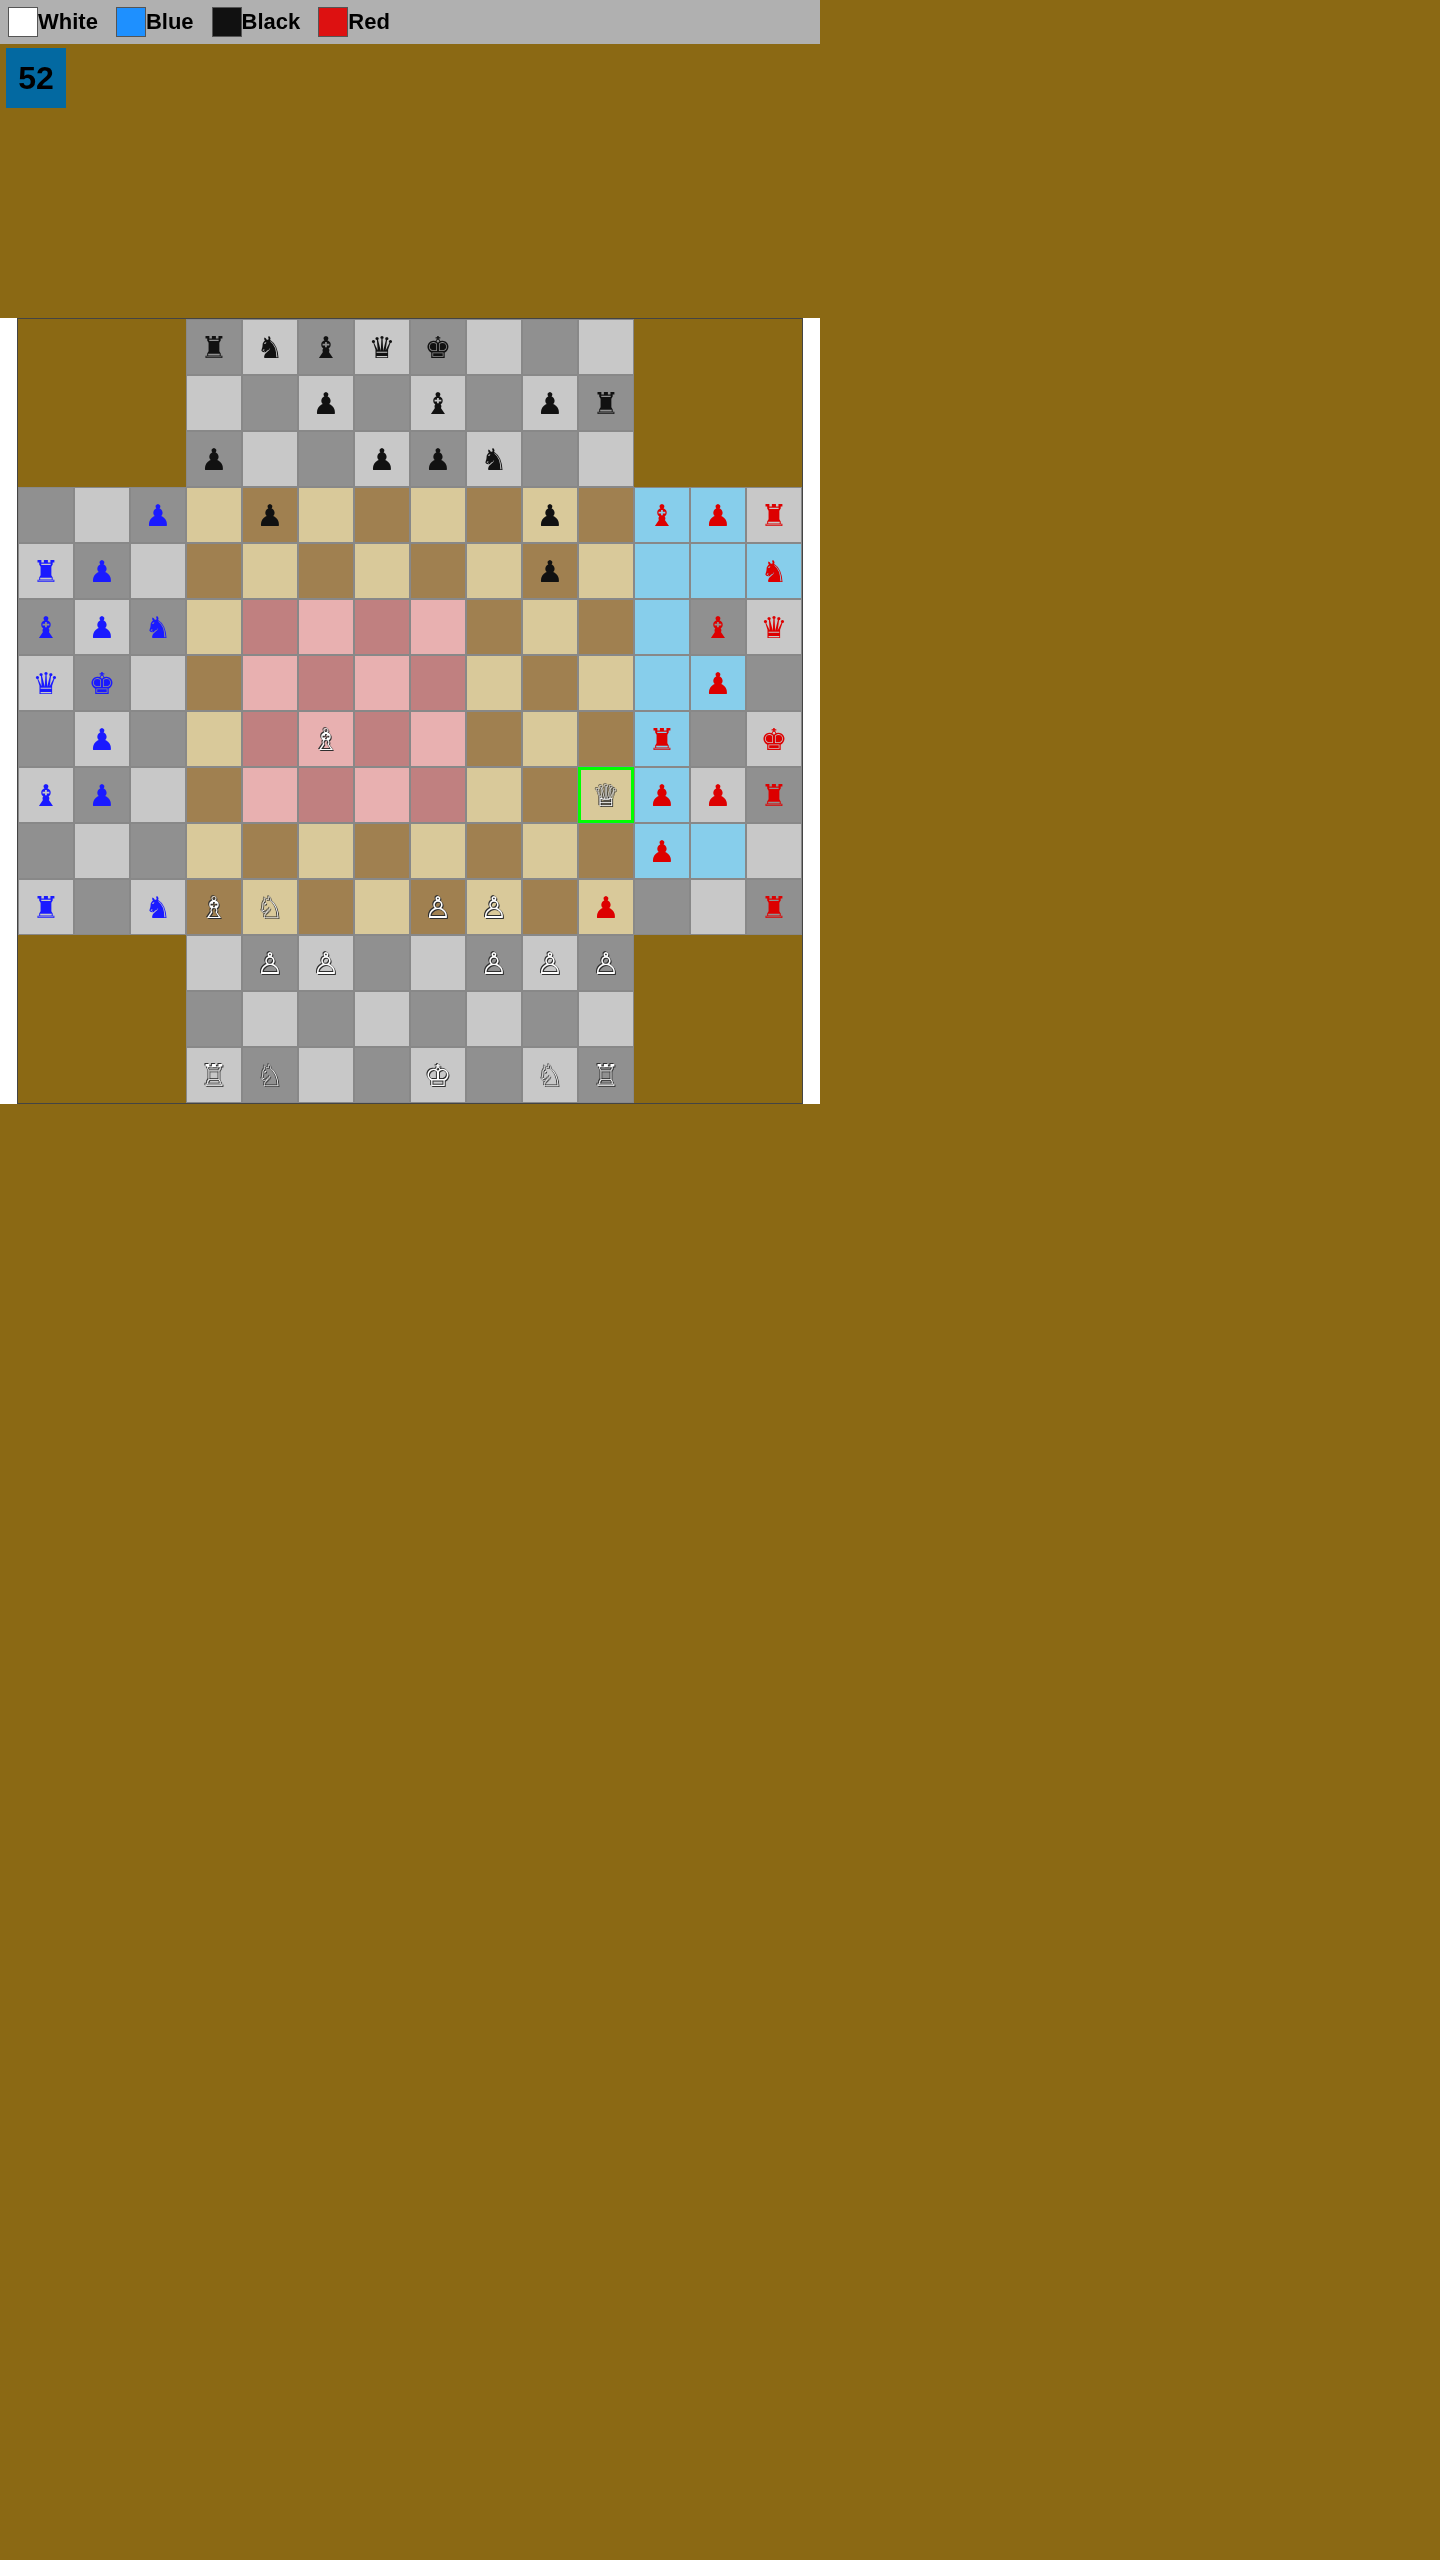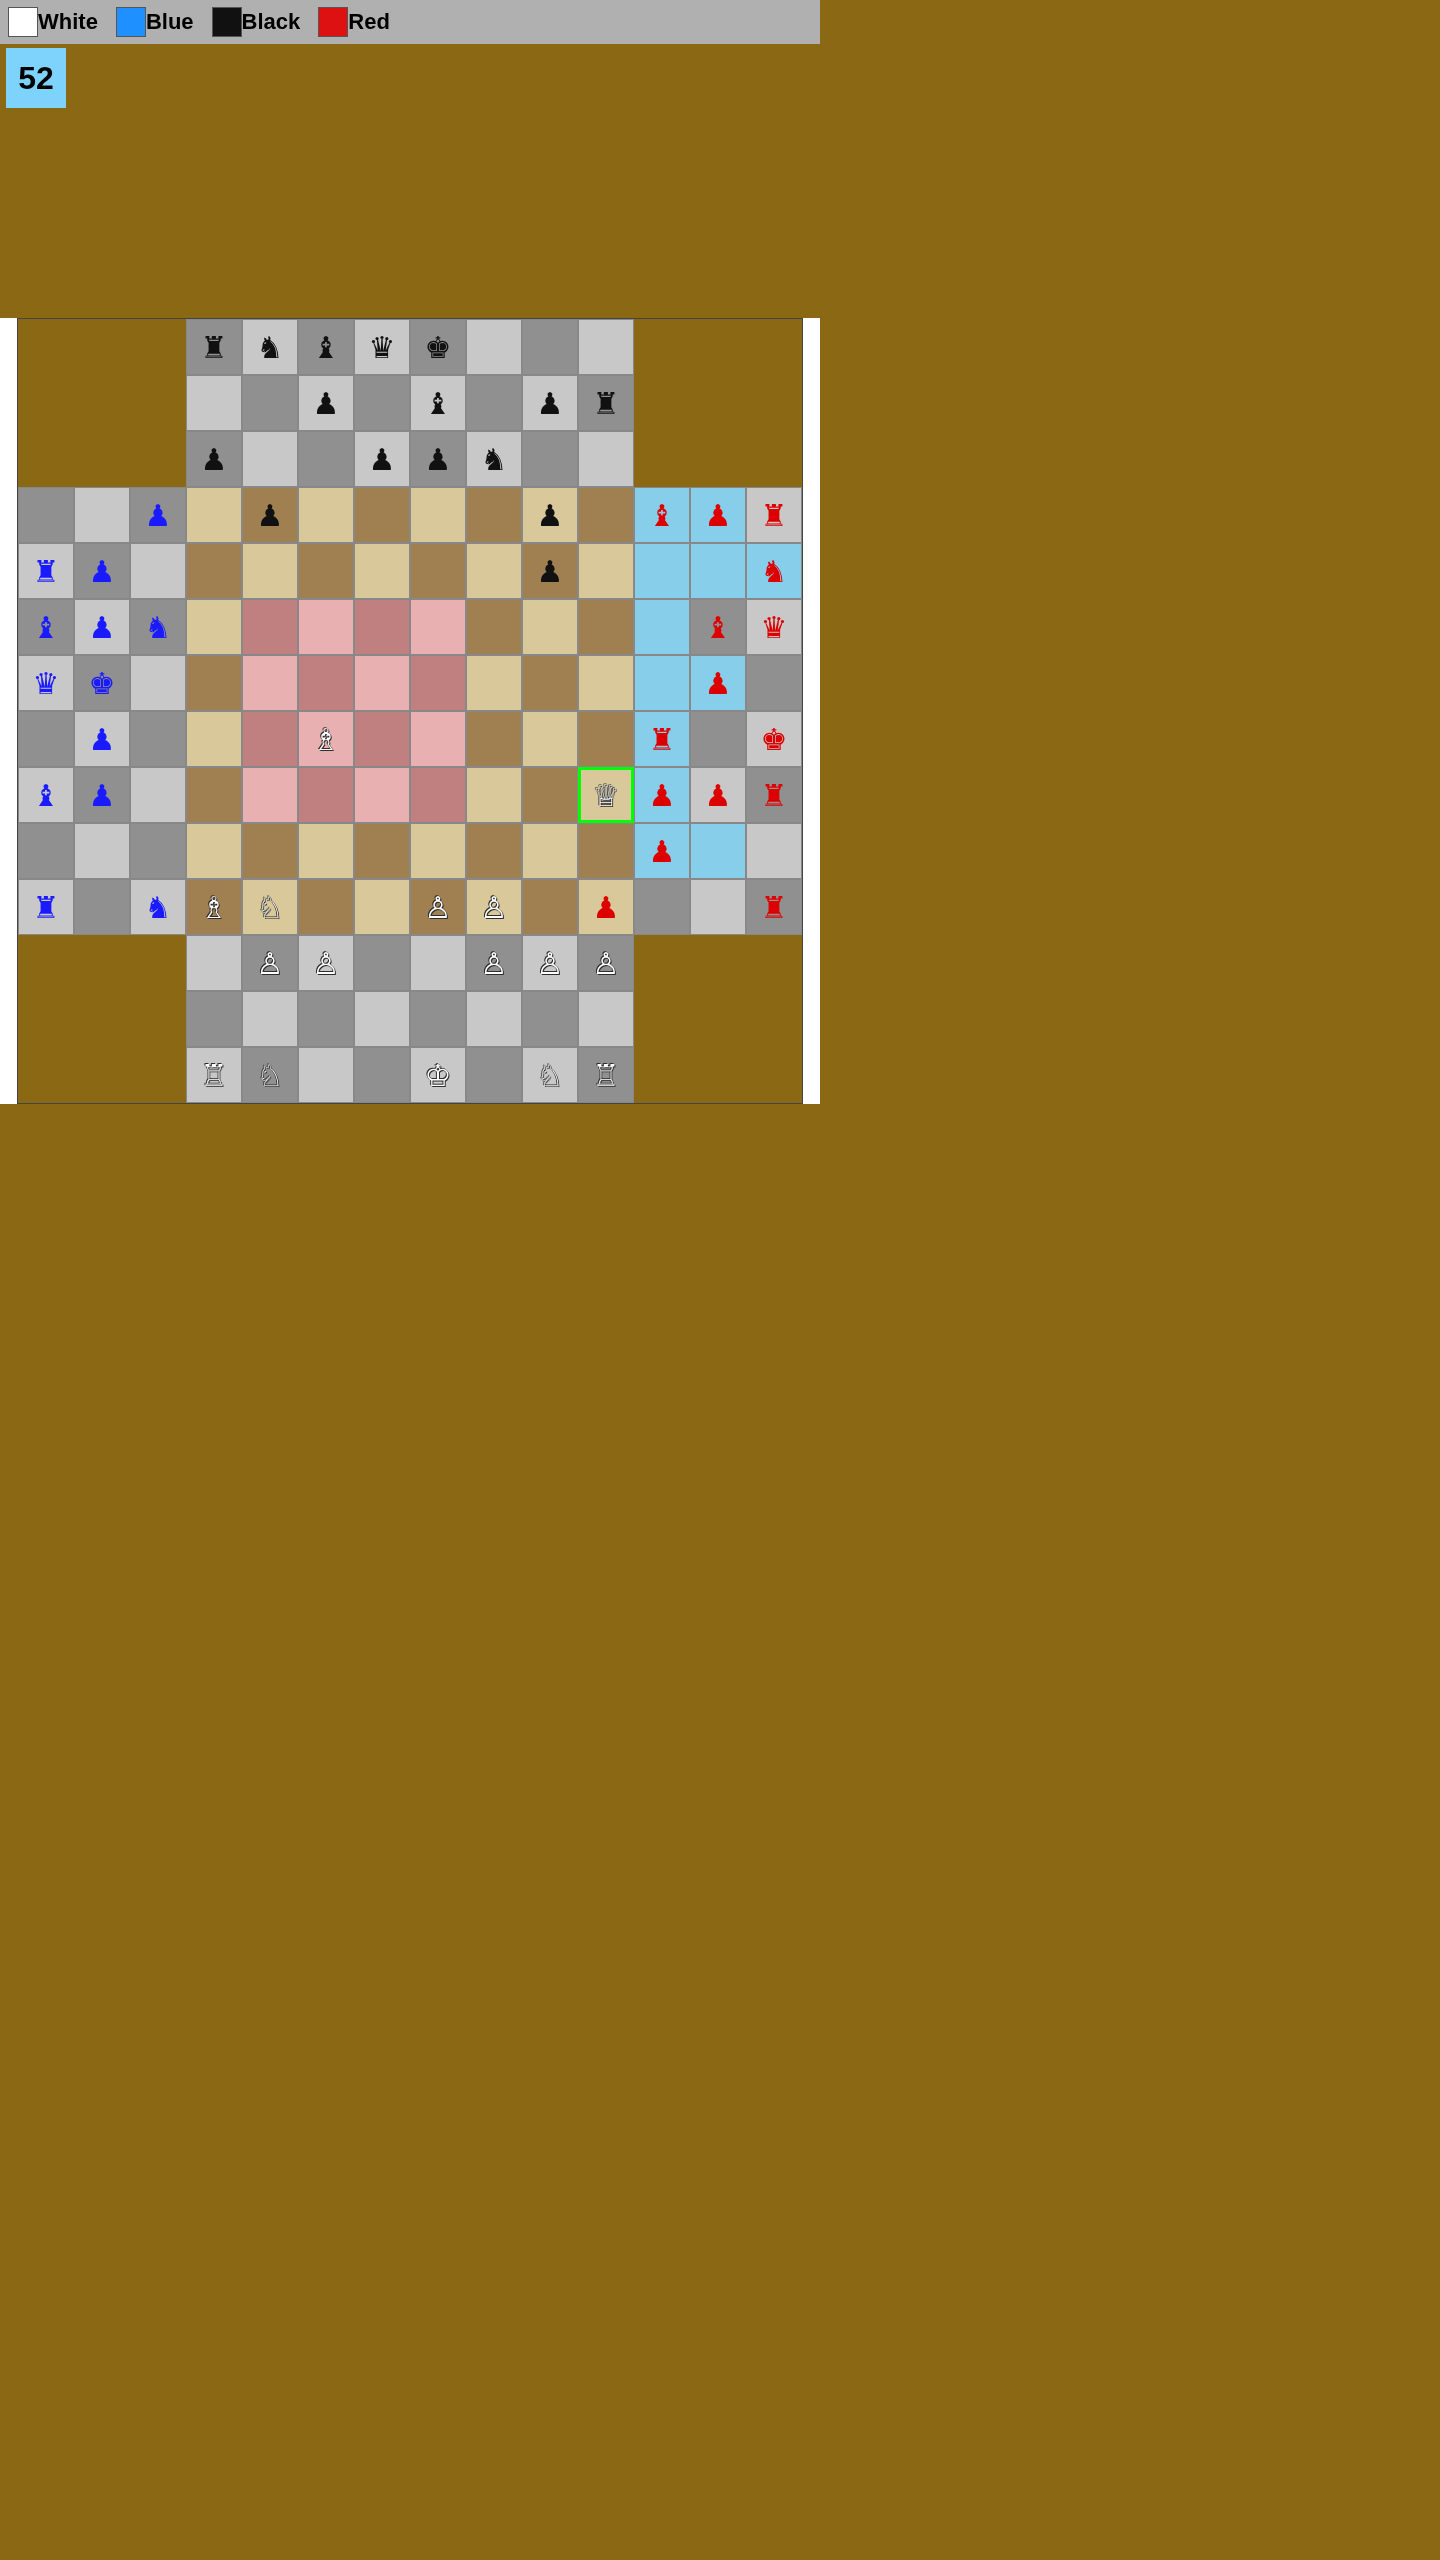--- a/index.html
+++ b/index.html
@@ -31,21 +31,21 @@
     .color-box {
       width: 30px;
       height: 30px;
       border: 1px solid #555;
     }
 
     
     #score-badge {
       width: 60px;
       height: 60px;
-      background: #7dd3fc;
+      background: #0369a1;
       display: flex;
       align-items: center;
       justify-content: center;
       font-size: 32px;
       font-weight: bold;
       color: #000;
       margin: 4px 0 0 6px;
     }
 
     

